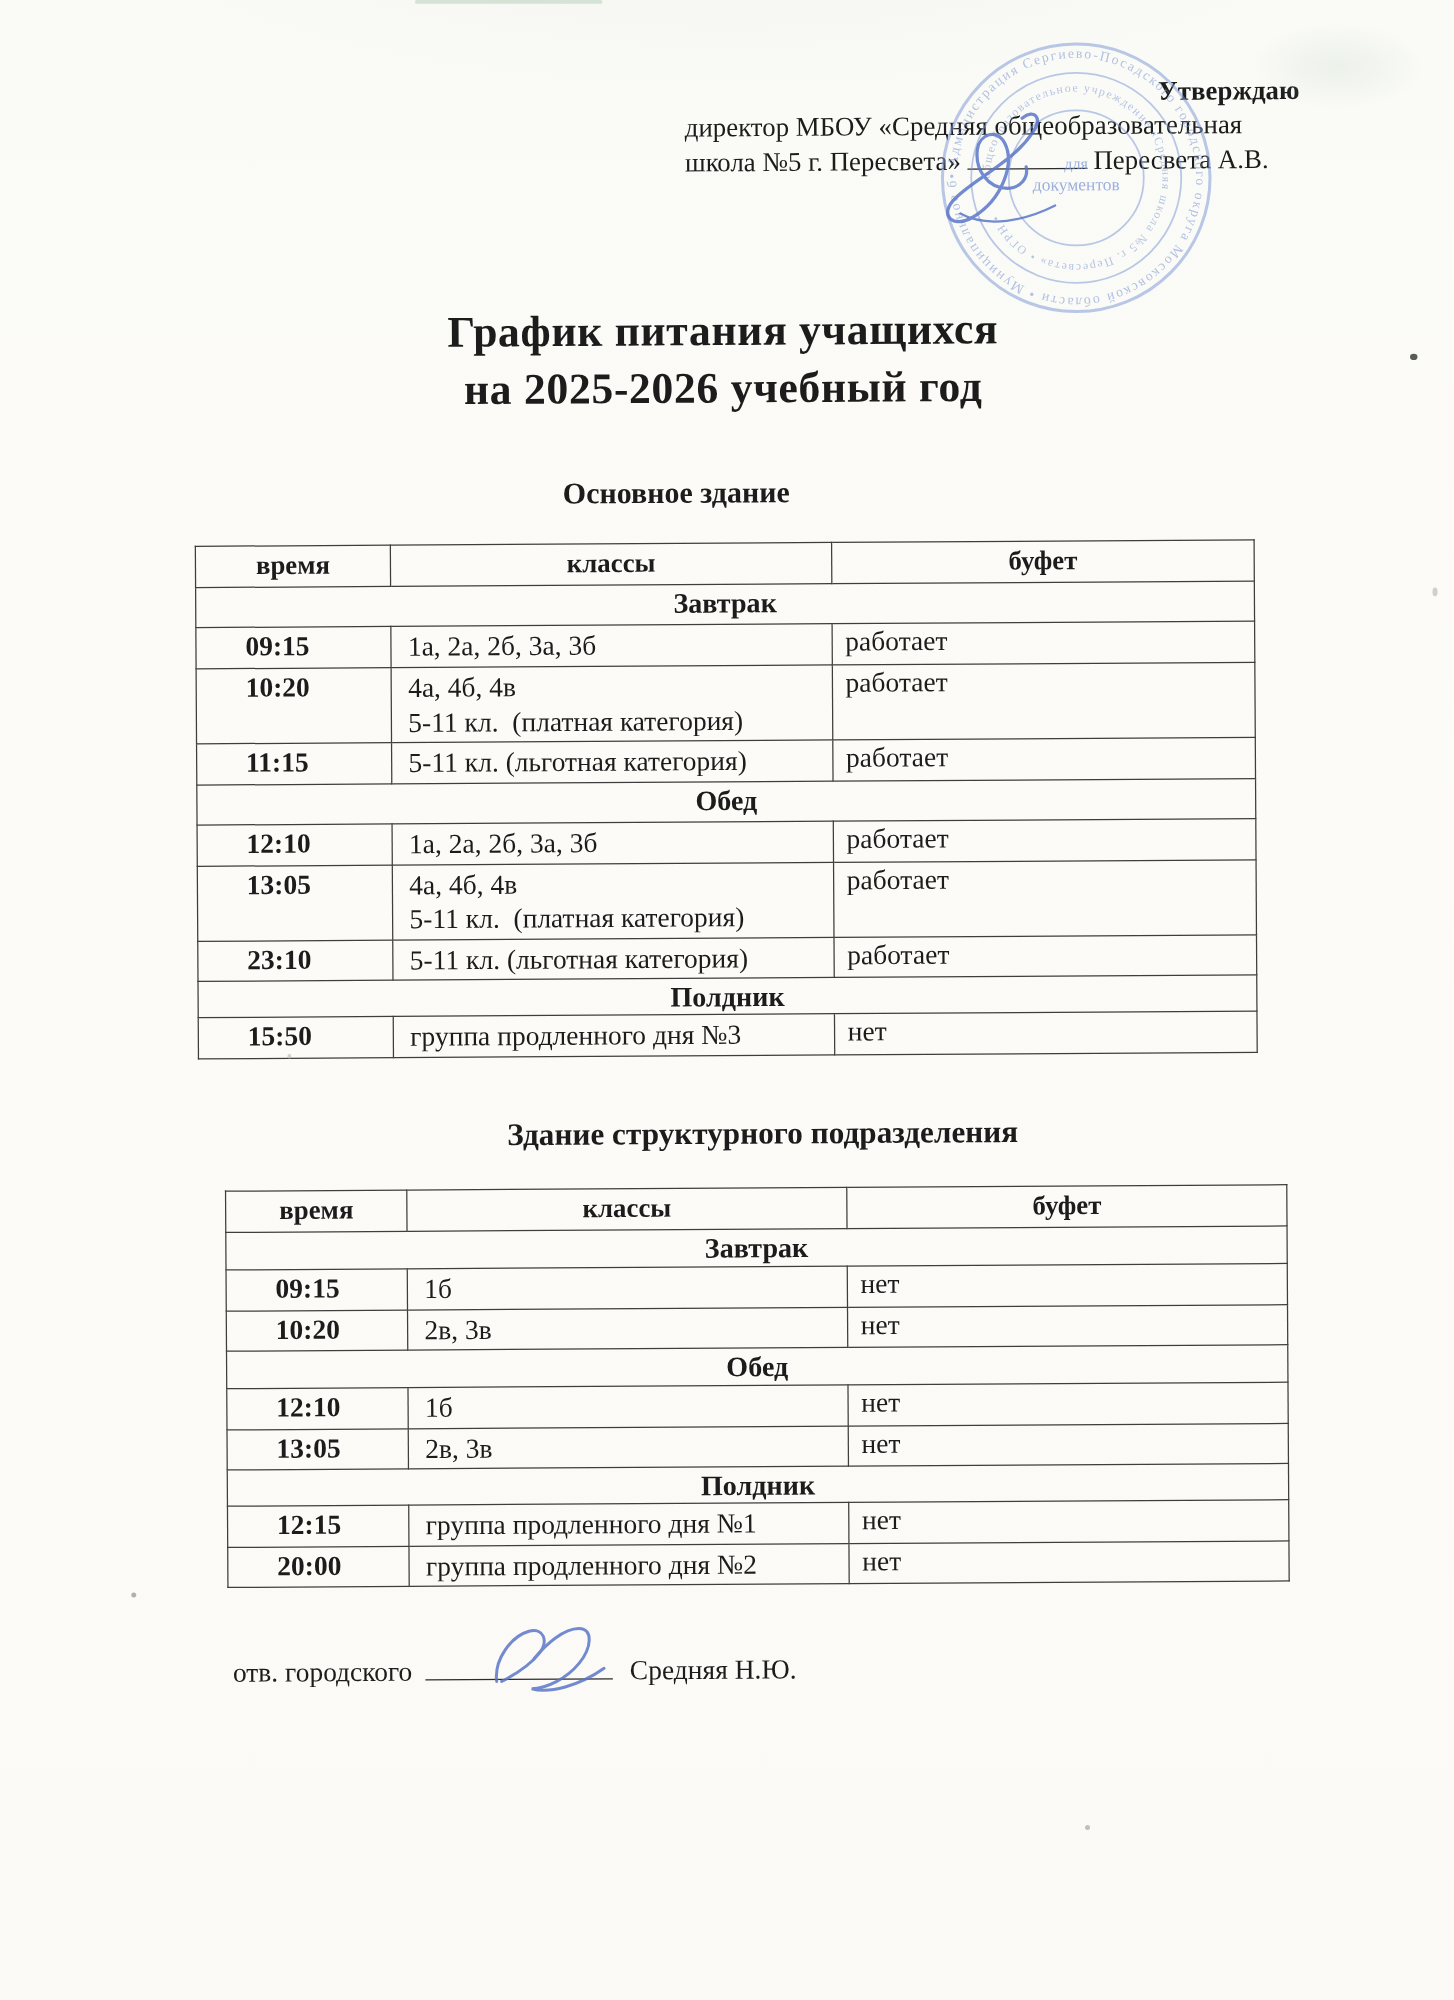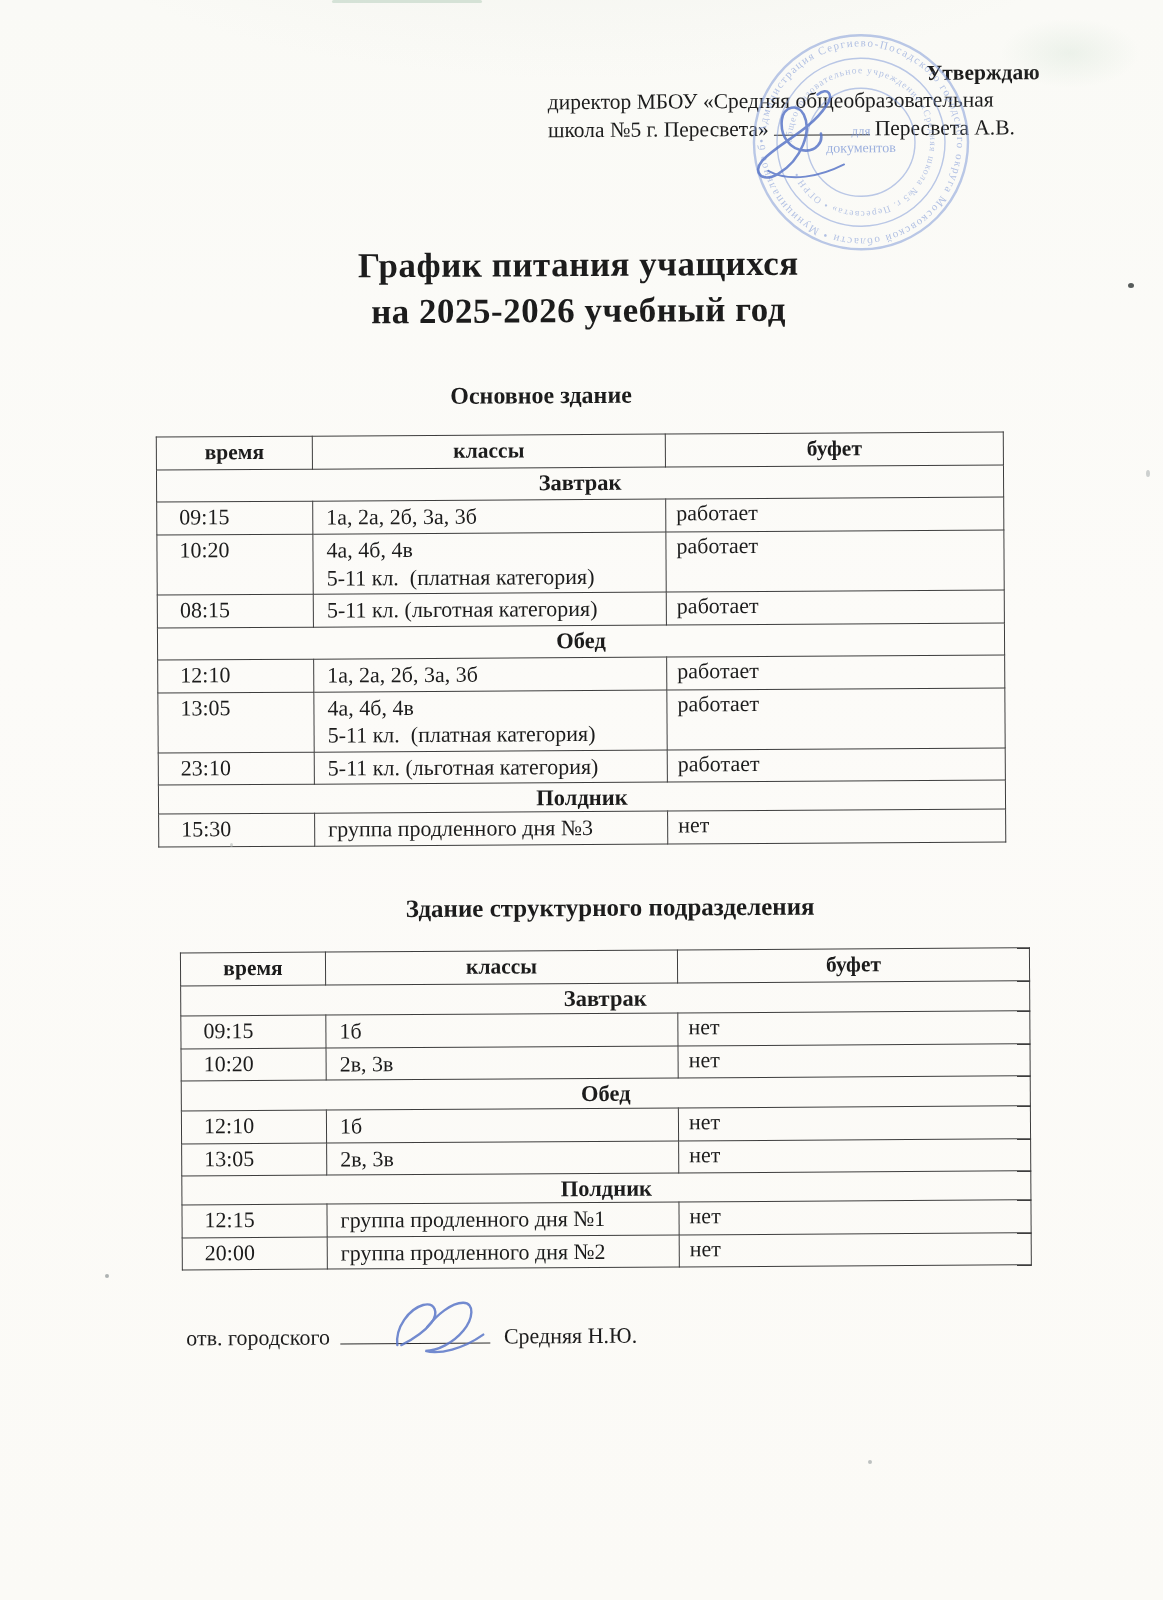--- a/index.html
+++ b/index.html
@@ -32,21 +32,21 @@
   .h-main{position:absolute;top:382px;left:0;width:1163px;text-align:center;font-weight:bold;font-size:24px;transform:translateX(-38px);}
   .h-sub{position:absolute;top:894px;left:0;width:1163px;text-align:center;font-weight:bold;font-size:25px;transform:translateX(28px);}
 
   
   table{border-collapse:collapse;table-layout:fixed;position:absolute;background:transparent;}
   .t1{top:434px;left:158px;width:847px;}
   .t2{top:950px;left:179px;width:849px;}
   td{border:1px solid #3e3e3e;vertical-align:top;font-size:22px;overflow:hidden;}
   tr.head td{font-weight:bold;text-align:center;font-size:21.5px;padding:3px 2px;}
   tr.sec td{font-weight:bold;text-align:center;padding:2px 0 0 0;font-size:22.5px;}
-  td.c-time{padding:2px 4px 2px 22px;}
+  td.c-time{padding:2px 4px 2px 39px;font-weight:bold;}
   td.c-classes{padding:2px 6px 2px 13px;}
   td.c-buffet{padding:1px 6px 2px 10px;}
   .classes-line{white-space:pre-wrap;line-height:27.5px;}
 
   
   .footer{position:absolute;top:1320px;left:183px;font-size:22px;display:flex;align-items:baseline;}
   .footer .fblank{display:inline-block;width:150px;height:22px;border-bottom:1.6px solid #2c2c2c;margin-left:10px;}
   .footer .fname{margin-left:14px;}
 
   
@@ -126,21 +126,21 @@
       </tr>
       <tr style="height:56px">
         <td class="c-time">10:20</td>
         <td class="c-classes">
           <div class="classes-line">4а, 4б, 4в</div>
           <div class="classes-line">5-11 кл.  (платная категория)</div>
         </td>
         <td class="c-buffet">работает</td>
       </tr>
       <tr style="height:33px">
-        <td class="c-time">08:15</td>
+        <td class="c-time">11:15</td>
         <td class="c-classes">
               <div class="classes-line">5-11 кл. (льготная категория)</div>
             </td>
         <td class="c-buffet">работает</td>
       </tr>
       <tr class="sec" style="height:32px">
         <td colspan="3">Обед</td>
       </tr>
       <tr style="height:28px">
         <td class="c-time">12:10</td>
@@ -161,21 +161,21 @@
         <td class="c-time">23:10</td>
         <td class="c-classes">
               <div class="classes-line">5-11 кл. (льготная категория)</div>
             </td>
         <td class="c-buffet">работает</td>
       </tr>
       <tr class="sec" style="height:29px">
         <td colspan="3">Полдник</td>
       </tr>
       <tr style="height:30px">
-        <td class="c-time">15:30</td>
+        <td class="c-time">15:50</td>
         <td class="c-classes">
               <div class="classes-line">группа продленного дня №3</div>
             </td>
         <td class="c-buffet">нет</td>
       </tr>
     </tbody>
       </table>
 
     <div class="h-sub">Здание структурного подразделения</div>
 

